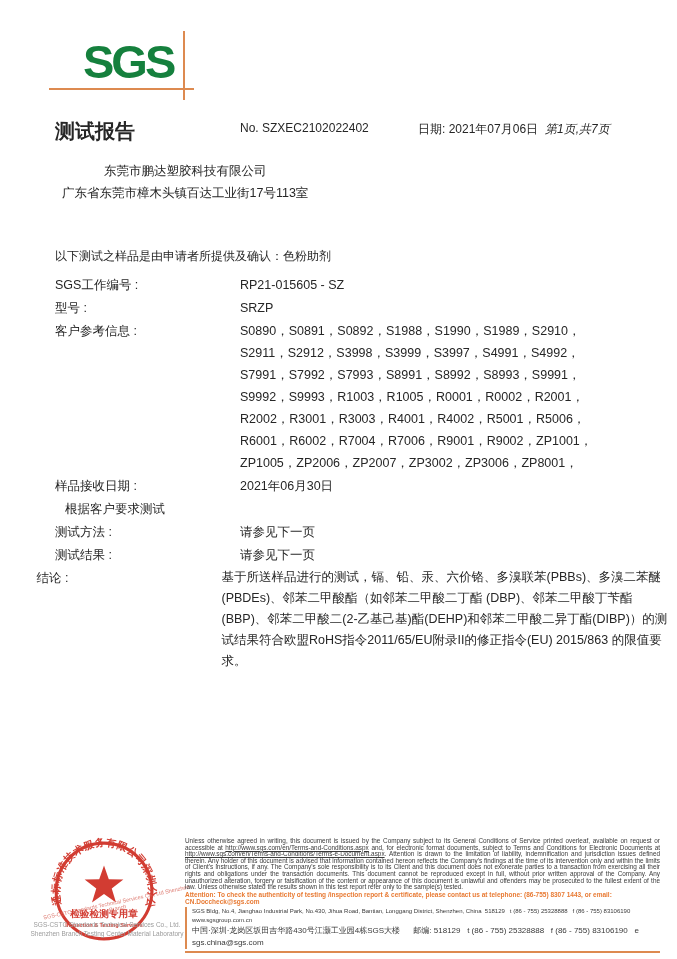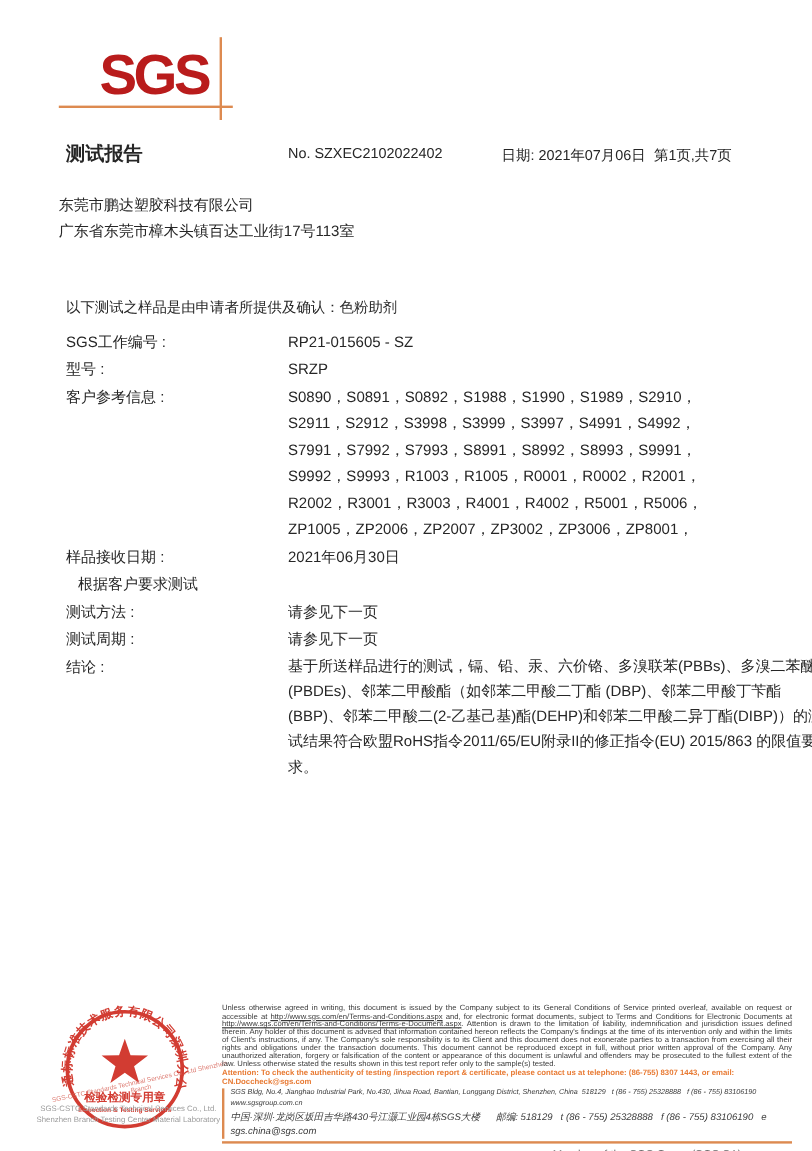--- a/index.html
+++ b/index.html
@@ -5,58 +5,58 @@
   html,body{margin:0;padding:0;}
   body{
     width:677px;height:959px;position:relative;background:#ffffff;
     font-family:"Liberation Sans","DejaVu Sans",sans-serif;
     color:#262626;overflow:hidden;
   }
   .abs{position:absolute;}
 
   
   #logo-letters{
-    left:83px;top:36px;font-size:47px;font-weight:bold;color:#b91c1c;
+    left:83px;top:36px;font-size:47px;font-weight:bold;color:#15803d;
     letter-spacing:-3px;line-height:52px;
   }
   #logo-hline{left:49px;top:88px;width:145px;height:2px;background:#dd8a50;}
   #logo-vline{left:183px;top:31px;width:2px;height:69px;background:#dd8a50;}
 
   
   #title-row{left:0;top:118px;width:677px;height:20px;}
-  #report-title{left:55px;top:0;font-size:16px;font-weight:bold;}
+  #report-title{left:55px;top:0;font-size:20px;font-weight:bold;}
   #report-no{left:240px;top:3px;font-size:12px;}
   #report-date{left:418px;top:3px;font-size:12px;}
-  #report-page{left:545px;top:3px;font-size:12px;}
+  #report-page{left:545px;top:3px;font-size:12px;font-style:italic;}
 
   
-  #applicant{left:49px;top:160px;font-size:12.5px;line-height:22px;}
+  #applicant{left:62px;top:160px;font-size:12.5px;line-height:22px;text-align:center;}
 
   
   #intro-line{left:55px;top:248px;font-size:12px;}
   #fields-container{left:55px;top:274px;width:600px;}
-  .field-row{display:flex;align-items:flex-start;margin-bottom:1px;}
+  .field-row{display:flex;align-items:flex-start;margin-bottom:1px;justify-content:center;}
   .field-label{width:175px;flex:0 0 175px;font-size:12.5px;line-height:22px;}
   .field-value{flex:1;font-size:12.5px;}
   .field-value .value-line{line-height:22px;white-space:nowrap;margin-left:10px;}
   .field-value.paragraph .value-line{line-height:21px;white-space:normal;width:452px;}
 
   
   #stamp-svg{left:48px;top:835px;}
   #stamp-company{left:22px;top:920px;width:170px;text-align:center;
     font-size:6.5px;line-height:9px;color:#9b9b9b;}
   #stamp-watermark{left:42px;top:899px;width:150px;font-size:5.5px;color:#d8675c;
     opacity:.85;transform:rotate(-12deg);text-align:center;}
 
   
   #footer-right{left:185px;top:838px;width:475px;}
   #disclaimer{font-size:6.4px;line-height:6.6px;color:#3a3a3a;text-align:justify;}
   .dlink{text-decoration:underline;}
   #attention-line{margin-top:1px;font-size:6.5px;line-height:6.8px;font-weight:bold;color:#e87a33;}
-  #address-block{margin-top:2px;border-left:2px solid #dd8a50;padding-left:5px;font-style:italic;}
+  #address-block{margin-top:2px;border-left:2px solid #dd8a50;padding-left:5px;}
   #address-en{font-size:6px;line-height:9px;color:#3a3a3a;white-space:pre-wrap;}
   #address-cn{font-size:8px;line-height:12px;color:#3a3a3a;white-space:pre-wrap;}
   #footer-line{margin-top:2px;height:2px;background:#dd8a50;}
   #member-line{margin-top:4px;font-size:9.5px;color:#3a3a3a;text-align:right;padding-right:42px;}
 </style>
 </head>
 <body>
 
 <div class="abs" id="logo-letters">SGS</div>
 <div class="abs" id="logo-hline"></div>
@@ -89,20 +89,21 @@
       </div>
     </div>
     <div class="field-row">
       <div class="field-label">客户参考信息 :</div>
       <div class="field-value">
         <div class="value-line">S0890，S0891，S0892，S1988，S1990，S1989，S2910，</div>
         <div class="value-line">S2911，S2912，S3998，S3999，S3997，S4991，S4992，</div>
         <div class="value-line">S7991，S7992，S7993，S8991，S8992，S8993，S9991，</div>
         <div class="value-line">S9992，S9993，R1003，R1005，R0001，R0002，R2001，</div>
         <div class="value-line">R2002，R3001，R3003，R4001，R4002，R5001，R5006，</div>
+        <div class="value-line">R6001，R6002，R7004，R7006，R9001，R9002，ZP1001，</div>
         <div class="value-line">ZP1005，ZP2006，ZP2007，ZP3002，ZP3006，ZP8001，</div>
       </div>
     </div>
     <div class="field-row">
       <div class="field-label">样品接收日期 :</div>
       <div class="field-value">
         <div class="value-line">2021年06月30日</div>
       </div>
     </div>
     <div class="field-row">
@@ -110,21 +111,21 @@
         <div class="value-line">根据客户要求测试</div>
       </div>
     </div>
     <div class="field-row">
       <div class="field-label">测试方法 :</div>
       <div class="field-value">
         <div class="value-line">请参见下一页</div>
       </div>
     </div>
     <div class="field-row">
-      <div class="field-label">测试周期 :</div>
+      <div class="field-label">测试结果 :</div>
       <div class="field-value">
         <div class="value-line">请参见下一页</div>
       </div>
     </div>
     <div class="field-row">
       <div class="field-label">结论 :</div>
       <div class="field-value paragraph">
         <div class="value-line">基于所送样品进行的测试，镉、铅、汞、六价铬、多溴联苯(PBBs)、多溴二苯醚(PBDEs)、邻苯二甲酸酯（如邻苯二甲酸二丁酯 (DBP)、邻苯二甲酸丁苄酯(BBP)、邻苯二甲酸二(2-乙基己基)酯(DEHP)和邻苯二甲酸二异丁酯(DIBP)）的测试结果符合欧盟RoHS指令2011/65/EU附录II的修正指令(EU) 2015/863 的限值要求。</div>
       </div>
     </div>

